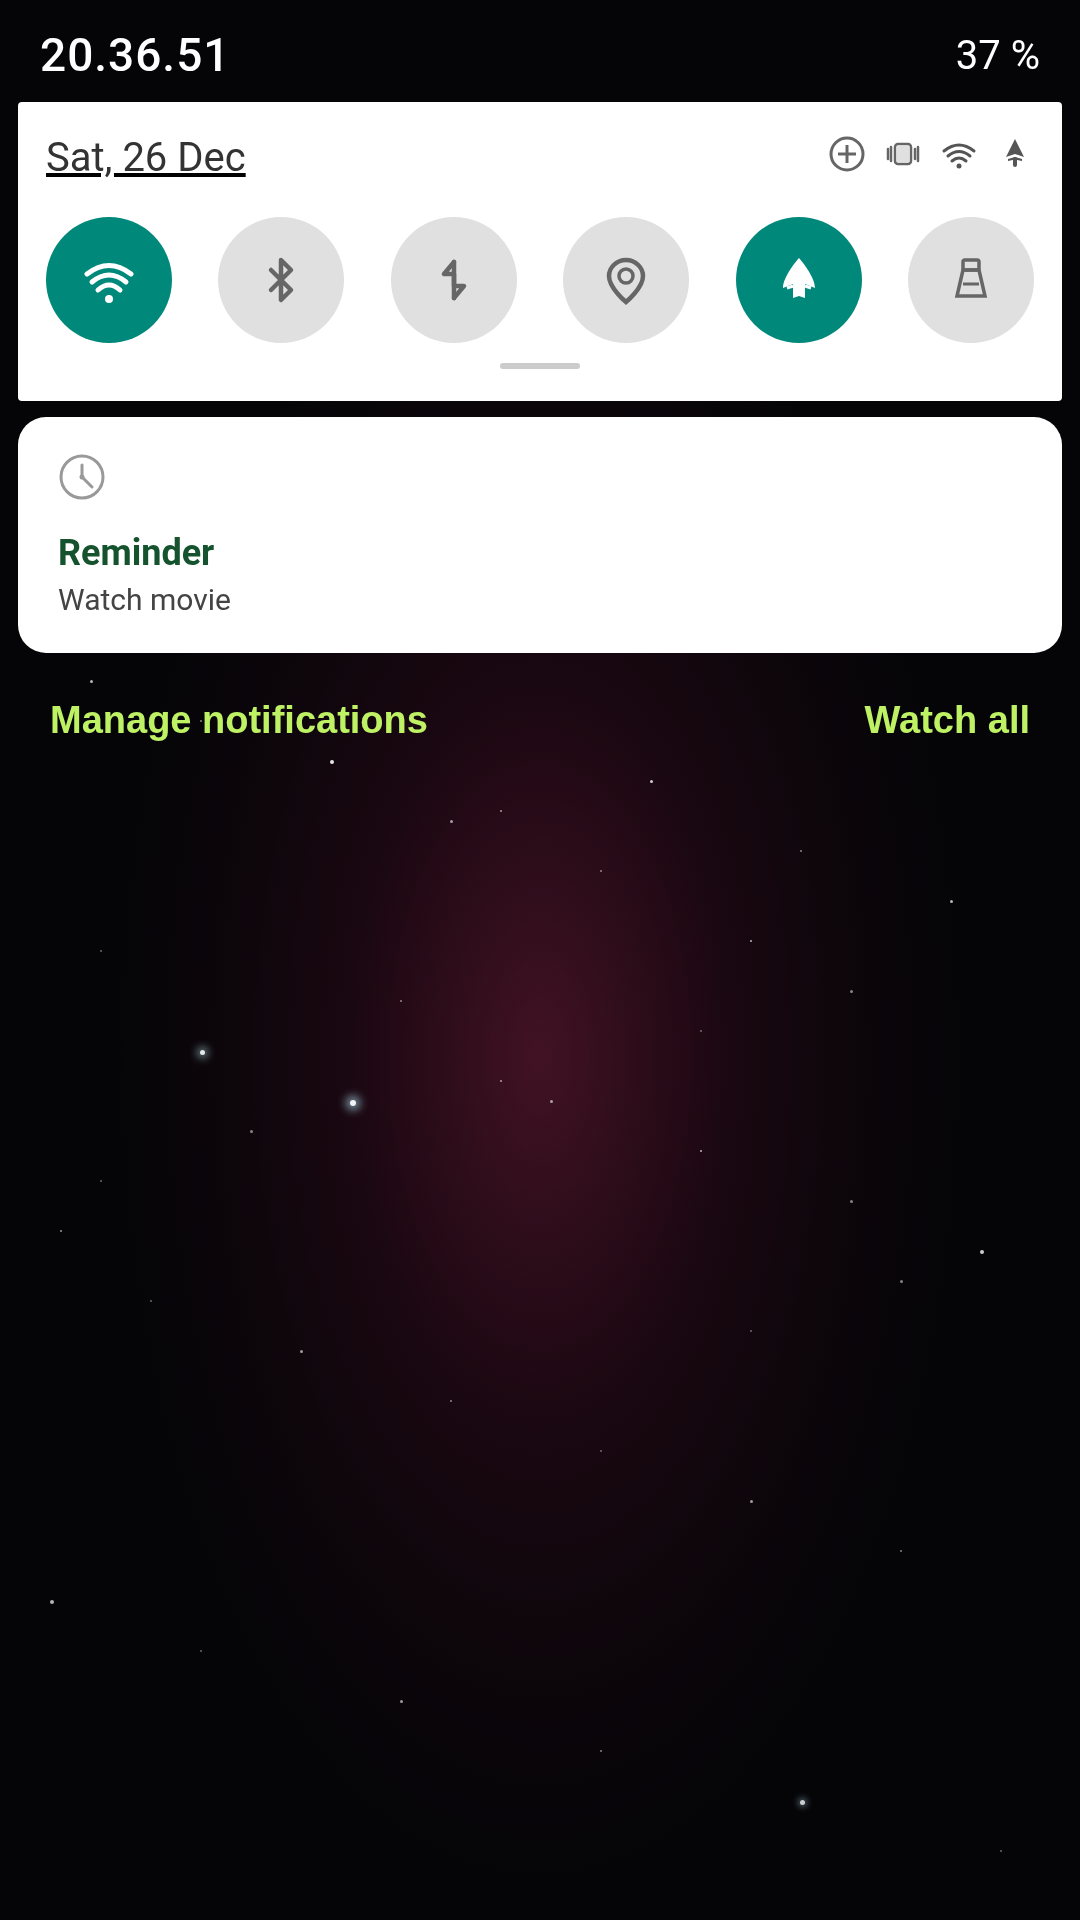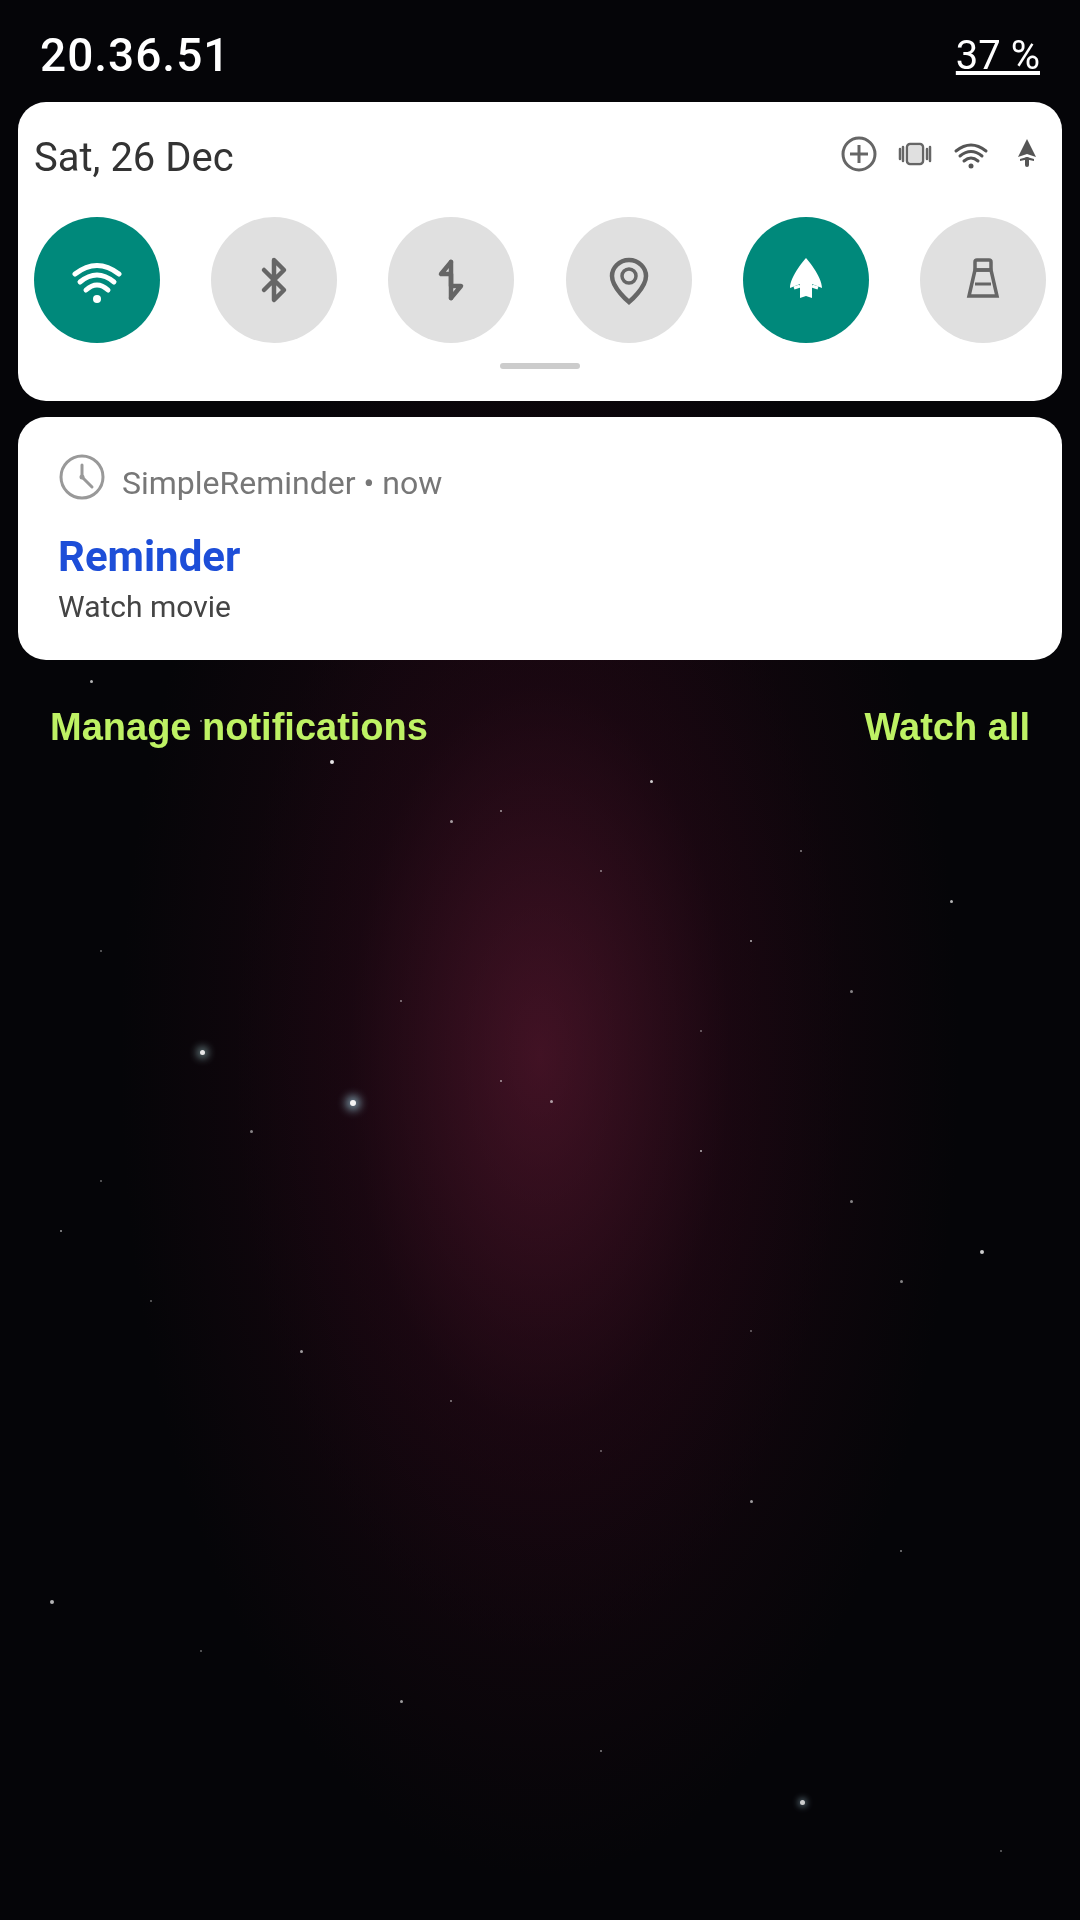--- a/index.html
+++ b/index.html
@@ -54,36 +54,36 @@
       color: #fff;
       font-size: 46px;
       font-weight: 500;
       letter-spacing: 1px;
     }
 
     .status-battery {
       color: #fff;
       font-size: 40px;
       font-weight: 400;
-      text-decoration: underline;
     }
 
     
     .notification-panel {
       position: relative;
       z-index: 10;
       margin: 0 18px;
     }
 
     
     .quick-settings-card {
       background: #fff;
-      border-radius: 28px;
-      padding: 32px 16px 28px;
+      border-radius: 4px;
+      padding: 32px 28px 28px;
       margin-bottom: 16px;
+      text-decoration: underline;
     }
 
     .qs-header {
       display: flex;
       justify-content: space-between;
       align-items: center;
       margin-bottom: 36px;
     }
 
     .qs-date {
@@ -163,23 +163,23 @@
       font-size: 44px;
       color: #888;
     }
 
     .notif-app-info {
       font-size: 32px;
       color: #777;
     }
 
     .notif-title {
-      font-size: 42px;
+      font-size: 36px;
       font-weight: 700;
-      color: #1d4ed8;
+      color: #14532d;
       margin-bottom: 8px;
     }
 
     .notif-body {
       font-size: 30px;
       color: #444;
     }
 
     
     .bottom-actions {
@@ -351,21 +351,20 @@
   <div class="notification-card">
     <div class="notif-header">
       <span class="notif-icon">
         <svg width="48" height="48" viewBox="0 0 48 48" fill="none" xmlns="http://www.w3.org/2000/svg">
           <circle cx="24" cy="24" r="21" stroke="#999" stroke-width="3" fill="none"></circle>
           <line x1="24" y1="12" x2="24" y2="24" stroke="#999" stroke-width="3" stroke-linecap="round"></line>
           <line x1="24" y1="24" x2="34" y2="34" stroke="#999" stroke-width="3" stroke-linecap="round"></line>
           <circle cx="24" cy="24" r="2.5" fill="#999"></circle>
         </svg>
       </span>
-      <span class="notif-app-info">SimpleReminder • now</span>
     </div>
     <div class="notif-title">Reminder</div>
     <div class="notif-body">Watch movie</div>
   </div>
 
 </div>
 
 <div class="bottom-actions">
   <button class="manage-notif-btn">Manage notifications</button>
   <button class="clear-all-btn">Watch all</button>

